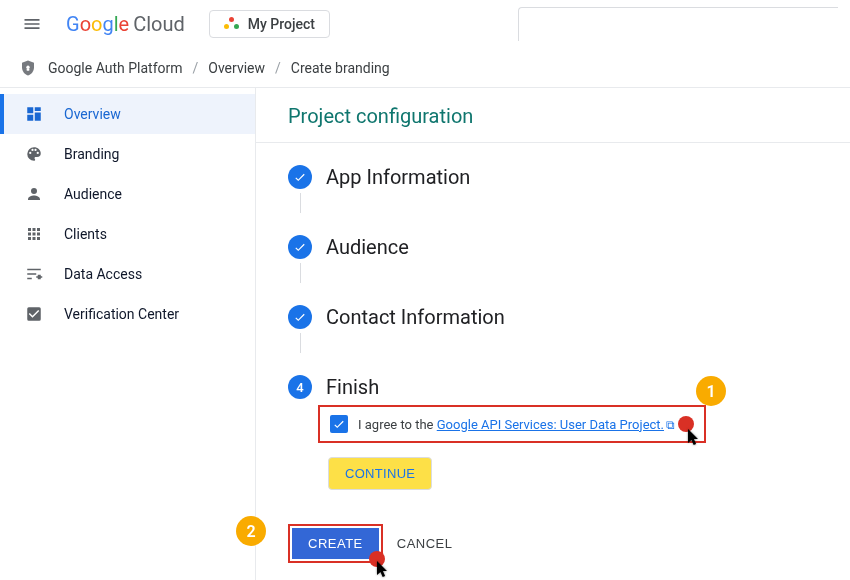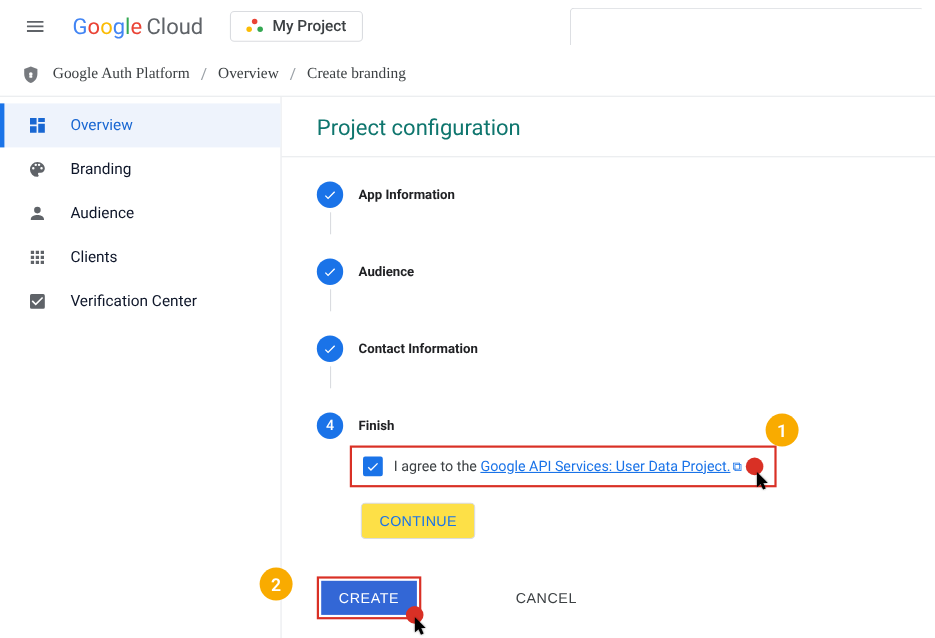--- a/index.html
+++ b/index.html
@@ -75,21 +75,21 @@
     gap: 10px;
     font-size: 14px;
     color: #5f6368;
     border-bottom: 1px solid #e8eaed;
   }
   .shield-icon {
     width:20px;height:20px;color:#5f6368;
     display:flex;align-items:center;justify-content:center;
   }
   .crumb-sep { color: #9aa0a6; }
-  .crumb-item { color:#3c4043;font-family:Liberation Serif, serif; }
+  .crumb-item { color:#3c4043; }
 
   
   .layout { display:flex; height: calc(580px - 48px - 40px); }
 
   .sidebar {
     width: 256px;
     padding-top: 6px;
     border-right: 1px solid #e8eaed;
   }
   .side-item {
@@ -120,21 +120,21 @@
   .step { position:relative; padding-left: 40px; }
   .step-head { display:flex; align-items:center; gap:14px; margin-left:-40px;}
   .step-circle {
     width:24px;height:24px;border-radius:50%;
     display:flex;align-items:center;justify-content:center;
     flex-shrink:0;
     font-size:13px;font-weight:500;color:#fff;
   }
   .step-circle.done { background:#1a73e8; }
   .step-circle.current { background:#1a73e8; }
-  .step-title { font-size:12px; font-weight:700; color:#202124; }
+  .step-title { font-size:20px; font-weight:400; color:#202124; }
   .step-connector { width:1px; height:20px; background:#dadce0; margin:4px 0 4px -28px; }
   .step-gap { height: 18px; }
 
   .agree-box {
     border: 2px solid #d93025;
     margin-top: 6px;
     margin-left: -10px;
     padding: 8px 10px;
     display:flex; align-items:center;
     width: 388px;
@@ -163,29 +163,29 @@
     font-size:13px;
     font-weight:500;
     padding: 8px 16px;
     border-radius:4px;
     cursor:pointer;
     letter-spacing:.3px;
   }
 
   .actions {
     margin-top: 34px;
-    display:flex; align-items:center; gap: 46px;
+    display:flex; align-items:center; gap: 14px;
   }
   .create-wrap { border:2px solid #d93025; padding:2px; position:relative; }
   .create-btn {
     background:#3367d6; color:#fff; font-size:13px; font-weight:500;
     border:none; padding:8px 16px; letter-spacing:.5px; cursor:pointer;
   }
   .cancel-btn {
-    background:none;border:none;color:#3c4043;font-size:13px;font-weight:500;letter-spacing:.5px;cursor:pointer;margin-left:40px;
+    background:none;border:none;color:#3c4043;font-size:13px;font-weight:500;letter-spacing:.5px;cursor:pointer;
   }
 
   .callout {
     position:absolute;
     width:30px;height:30px;border-radius:50%;
     background:#f9ab00;color:#fff;
     display:flex;align-items:center;justify-content:center;
     font-size:16px;font-weight:600;
   }
 </style>
@@ -264,20 +264,28 @@
       <span class="side-icon">
           <svg width="18" height="18" viewBox="0 0 24 24">
             <path fill="currentColor" d="M4 4h4v4H4V4zm6 0h4v4h-4V4zm6 0h4v4h-4V4zM4 10h4v4H4v-4zm6 0h4v4h-4v-4zm6 0h4v4h-4v-4zM4 16h4v4H4v-4zm6 0h4v4h-4v-4zm6 0h4v4h-4v-4z"></path>
           </svg>
         </span>
       <span>Clients</span>
     </div>
     <div class="side-item">
       <span class="side-icon">
           <svg width="18" height="18" viewBox="0 0 24 24">
+            <path fill="currentColor" d="M3 17h6v2H3v-2zm0-6h12v2H3v-2zm0-6h18v2H3V5zm14 10v-2h4v2h-4zm-2 2h2v2h4v-2h2v-2h-8v2z"></path>
+          </svg>
+        </span>
+      <span>Data Access</span>
+    </div>
+    <div class="side-item">
+      <span class="side-icon">
+          <svg width="18" height="18" viewBox="0 0 24 24">
             <path fill="currentColor" d="M19 3H5a2 2 0 00-2 2v14a2 2 0 002 2h14a2 2 0 002-2V5a2 2 0 00-2-2zm-9 14l-5-5 1.4-1.4L10 14.2l7.6-7.6L19 8l-9 9z"></path>
           </svg>
         </span>
       <span>Verification Center</span>
     </div>
   </div>
 
   <div class="main">
     <div class="page-title">Project configuration</div>
     <div class="title-divider"></div>

